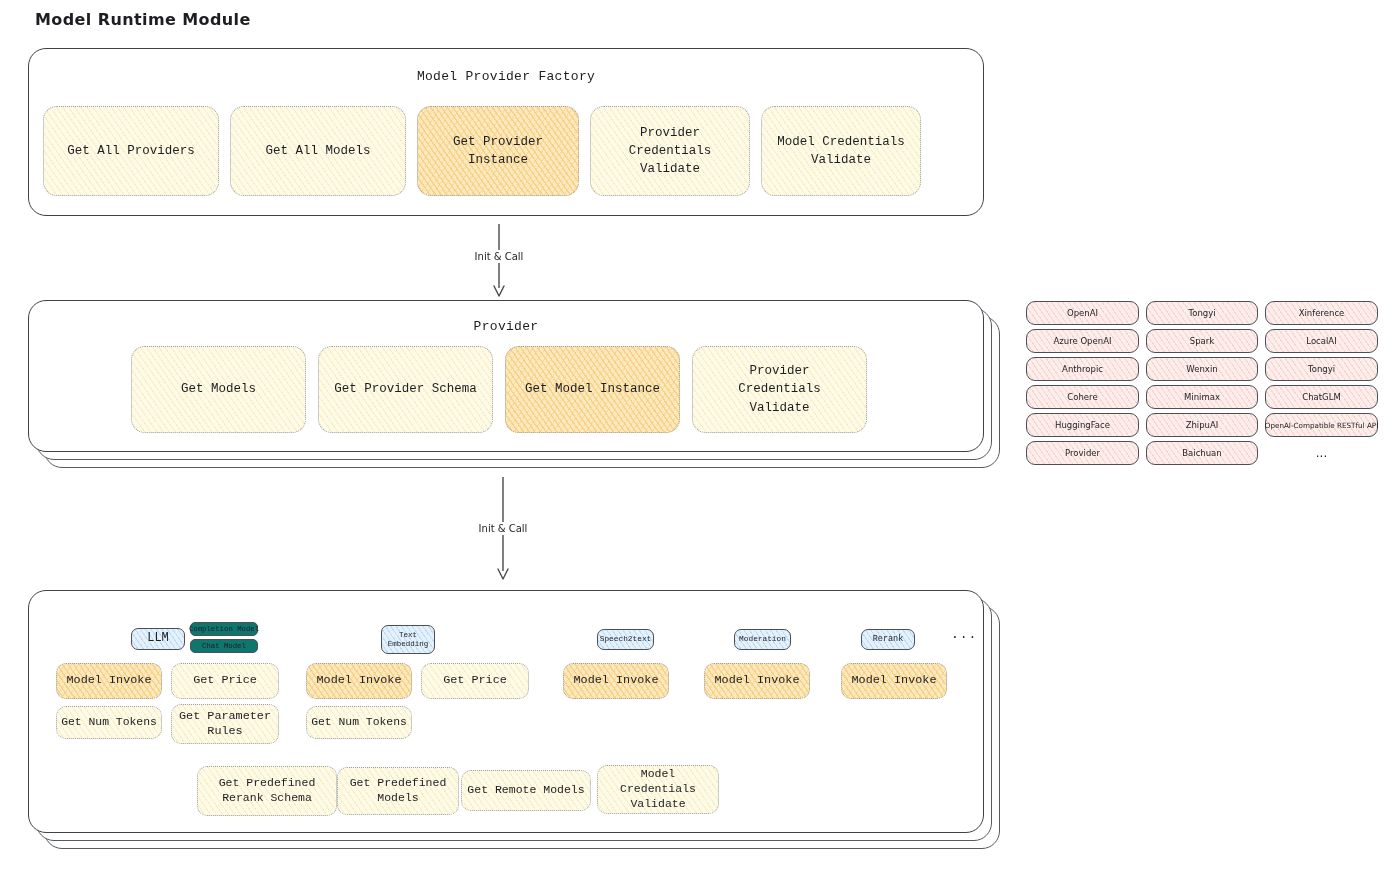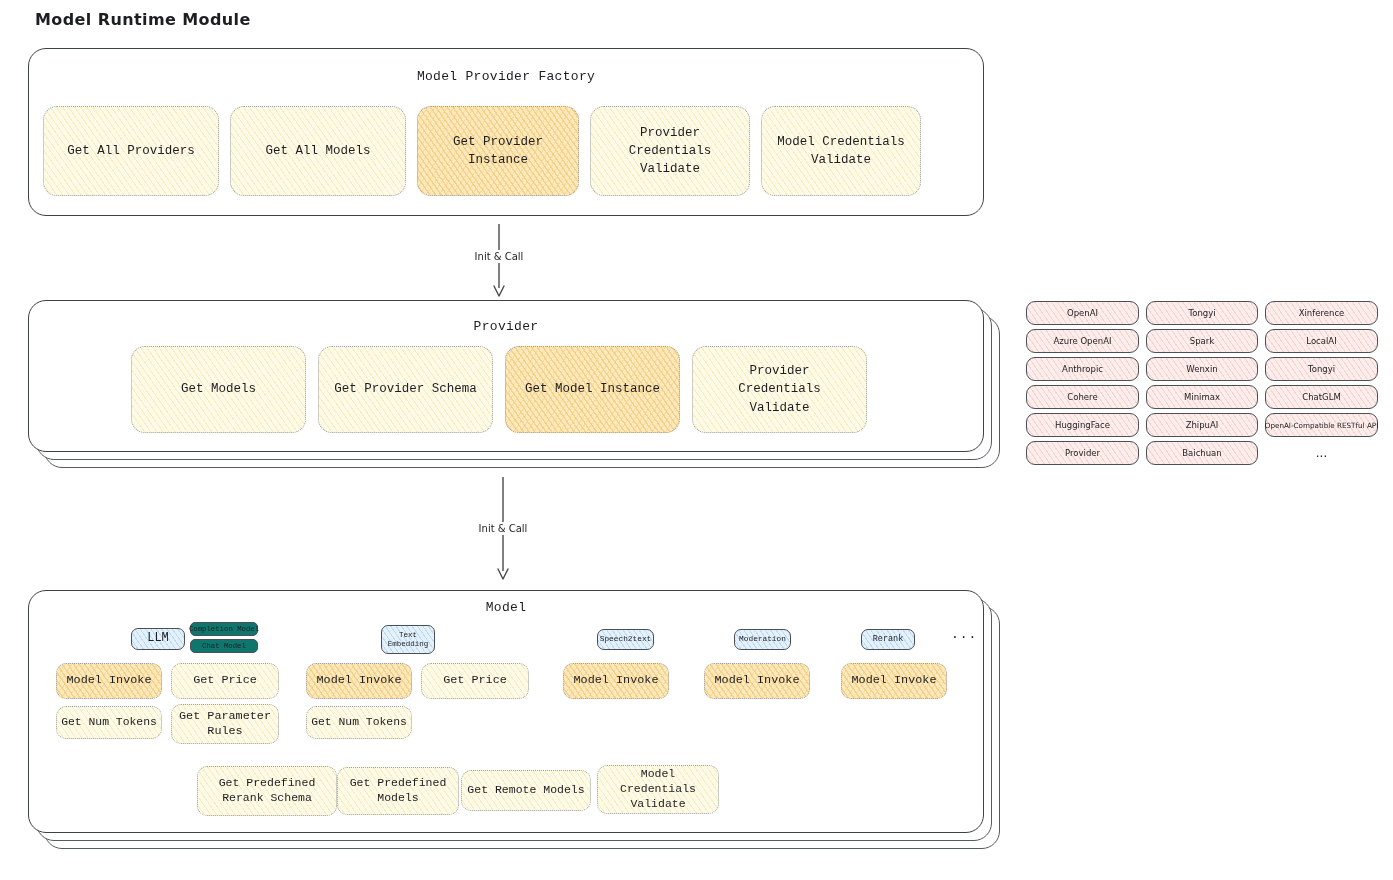--- a/index.html
+++ b/index.html
@@ -106,21 +106,20 @@
 
   <svg class="arrow-svg" style="left:495px; top:477px;" width="16" height="104" viewBox="0 0 16 104">
     <line x1="8" y1="0" x2="8" y2="94" stroke="#4a4a4a" stroke-width="1.4"></line>
     <path d="M3,92 L8,102 L13,92" fill="none" stroke="#4a4a4a" stroke-width="1.4" stroke-linecap="round" stroke-linejoin="round"></path>
   </svg>
   <div class="arrow-label" style="left:463px; top:522px;">Init &amp; Call</div>
 
   <div class="layer" style="left:44px; top:606px; width:956px; height:243px;"></div>
   <div class="layer" style="left:36px; top:598px; width:956px; height:243px;"></div>
   <div class="box" style="left:28px; top:590px; width:956px; height:243px;">
-    <div class="box-title" style="padding-top:9px;">Model</div>
 
     <div class="tab" style="left:102px; top:37px; width:54px; height:22px; font-size:12px;">LLM</div>
     <div class="minichip" style="left:161px; top:31px; width:68px; height:14px;">Completion Model</div>
     <div class="minichip" style="left:161px; top:48px; width:68px; height:14px;">Chat Model</div>
     <div class="tab" style="left:352px; top:34px; width:54px; height:29px; font-size:7.5px; padding:0 6px;">Text Embedding</div>
     <div class="tab" style="left:568px; top:38px; width:57px; height:21px;">Speech2text</div>
     <div class="tab" style="left:705px; top:38px; width:57px; height:21px;">Moderation</div>
     <div class="tab" style="left:832px; top:38px; width:54px; height:21px; font-size:8.5px;">Rerank</div>
     <div class="ellipsis" style="left:922px; top:36px;">...</div>
 

